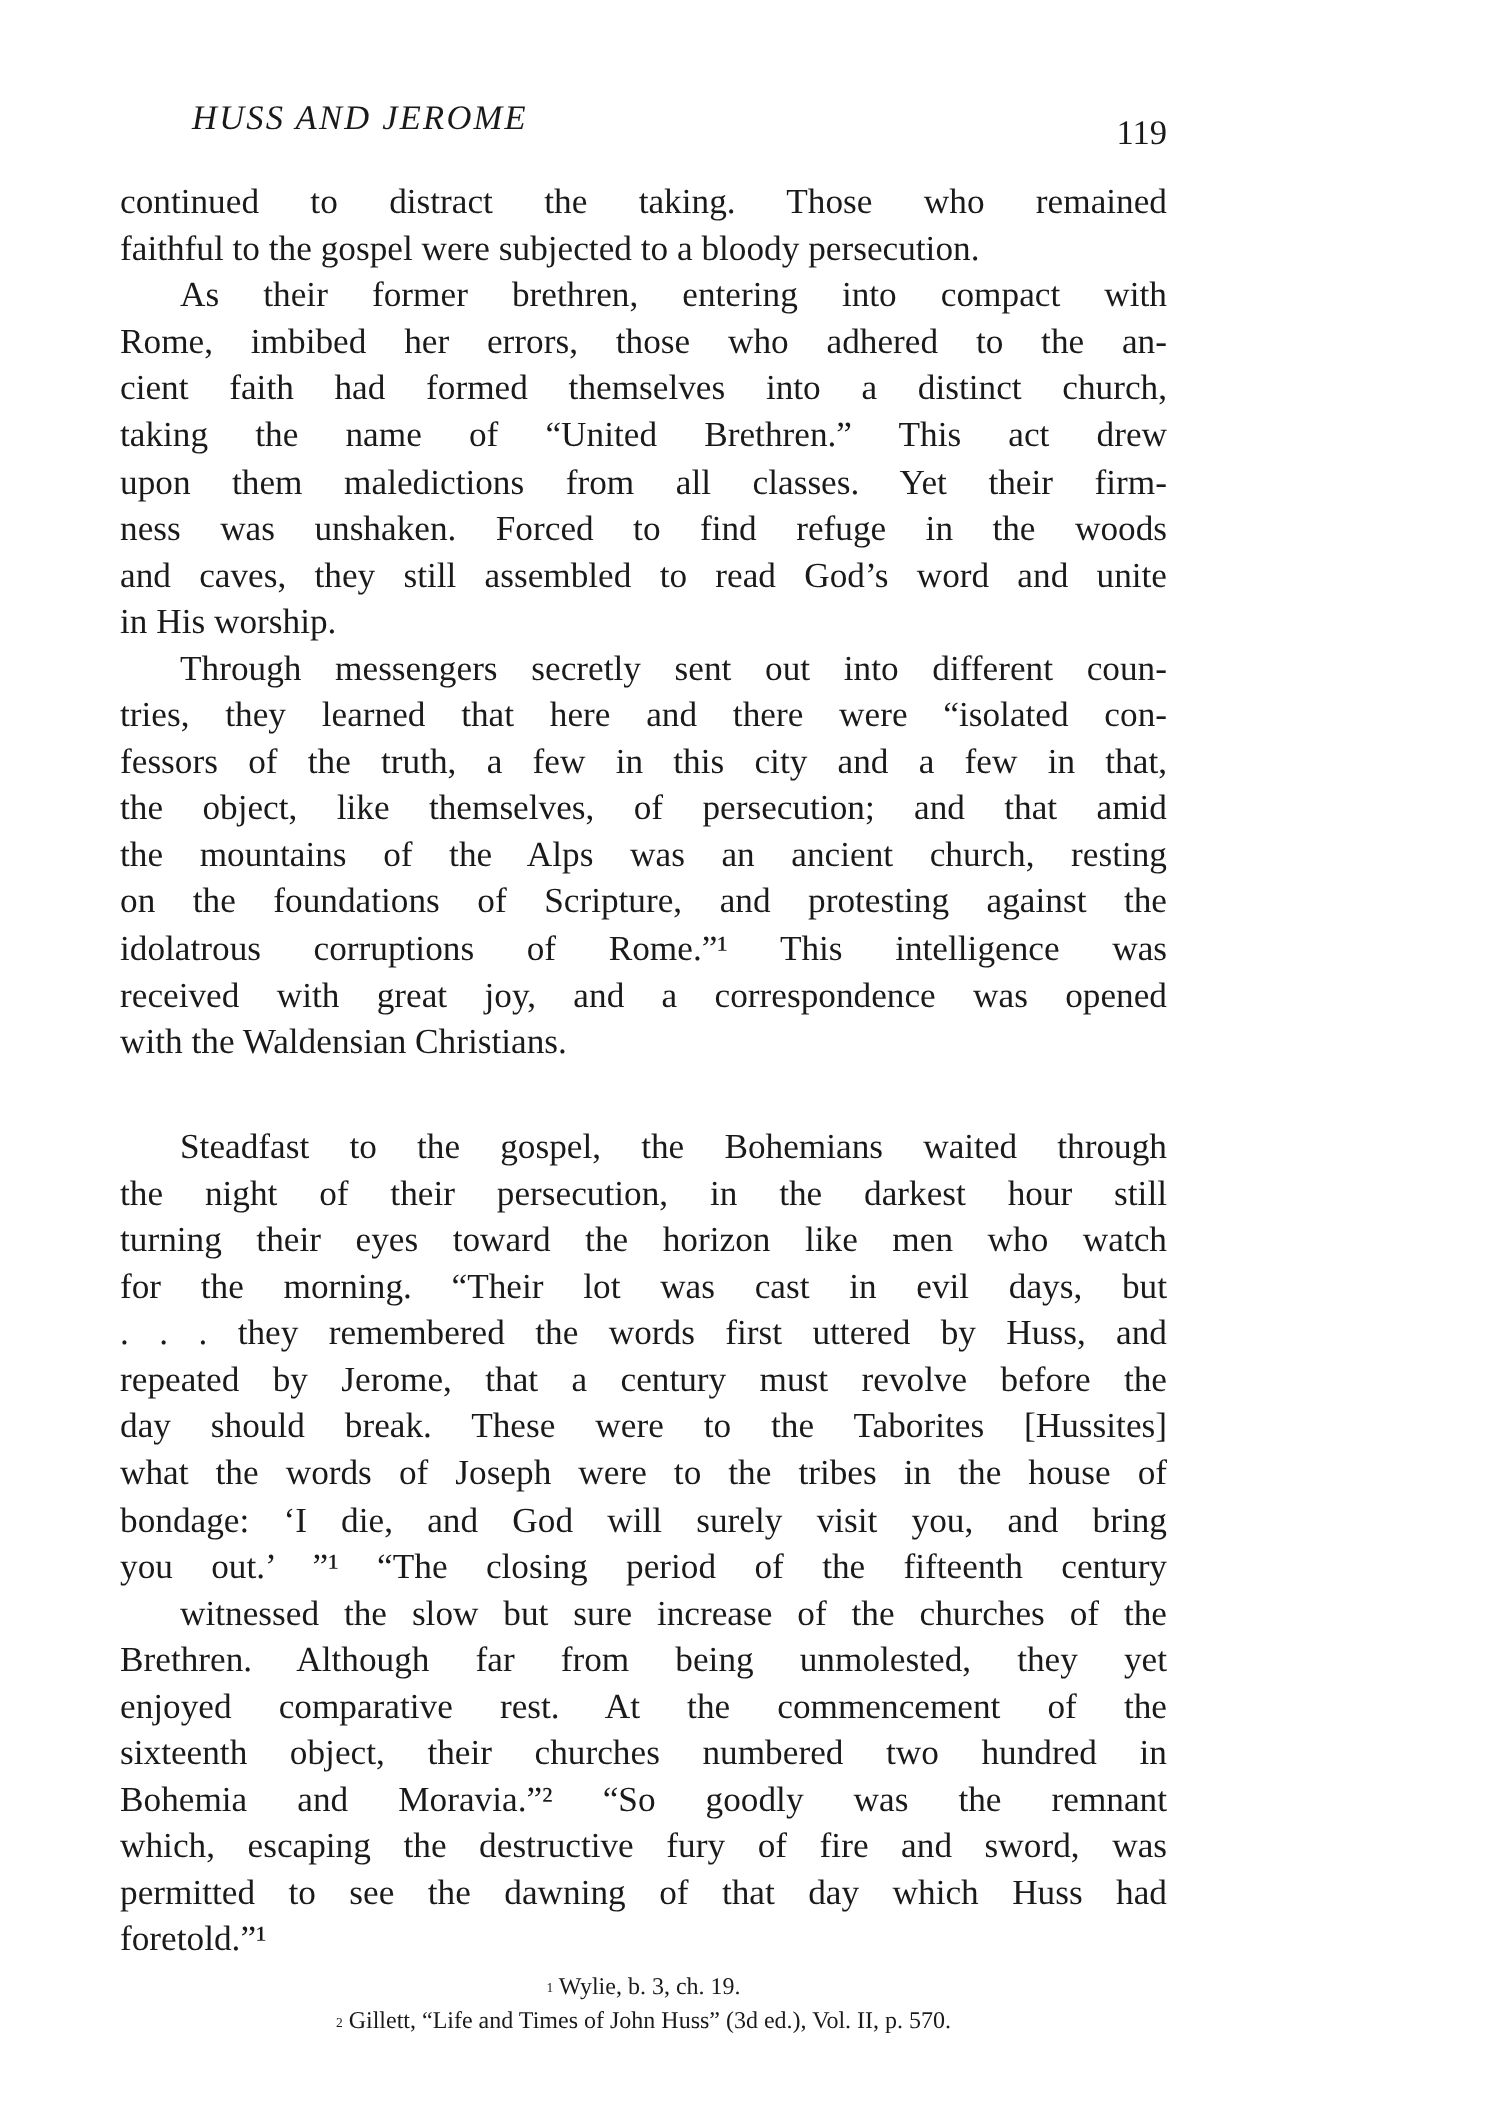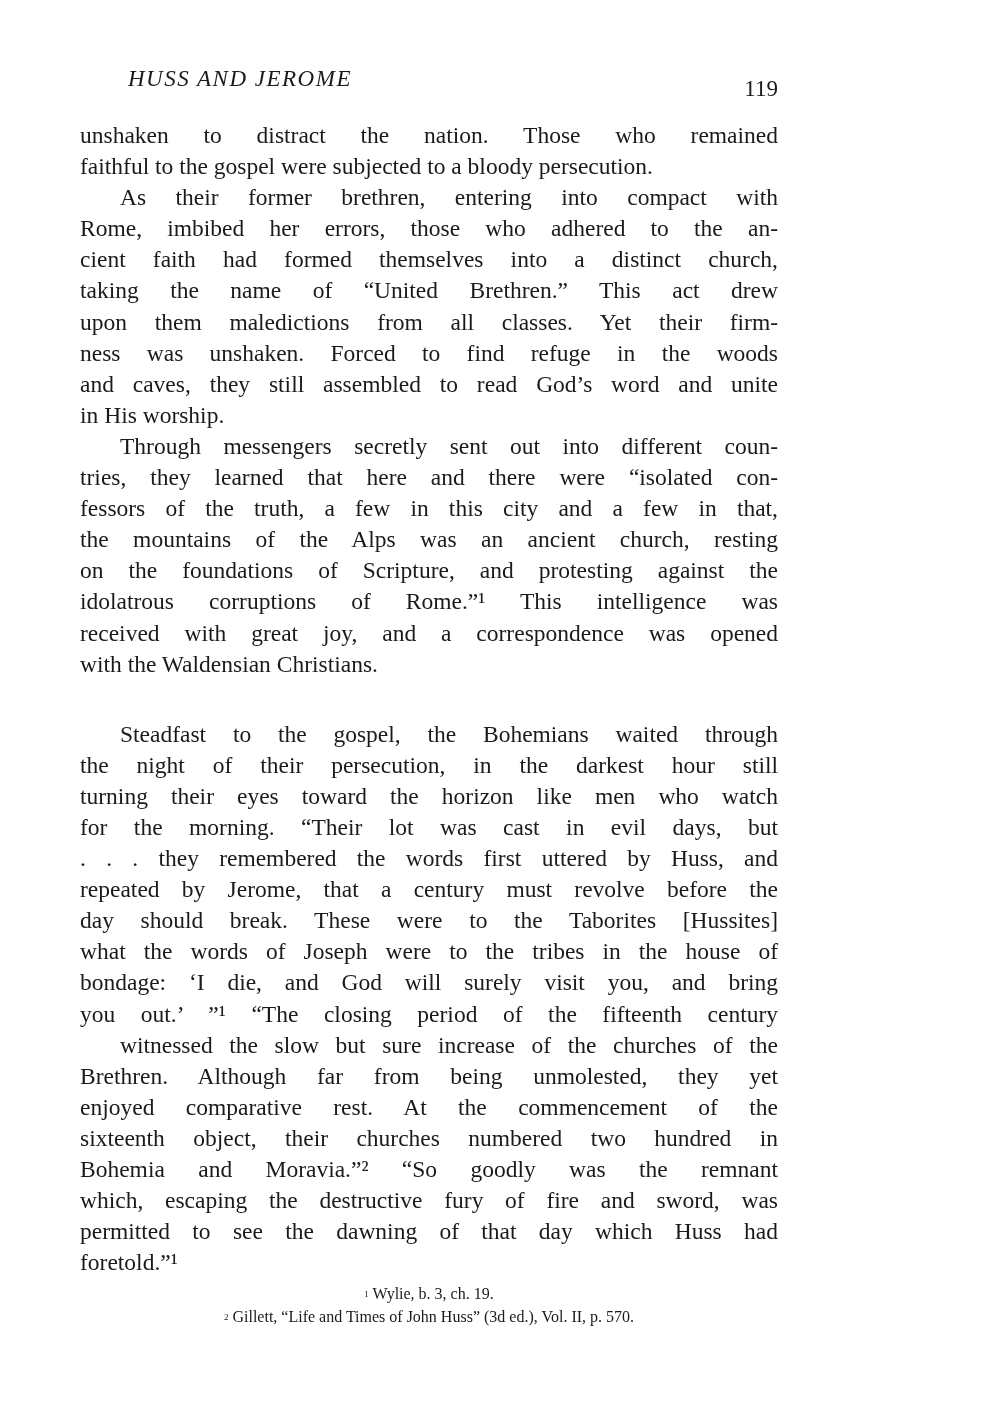--- a/index.html
+++ b/index.html
@@ -83,39 +83,40 @@
 
 <div class="page">
   <div class="running-head">
     <span class="running-title">HUSS AND JEROME</span>
     <span class="page-number">119</span>
   </div>
 
   <div class="body-text">
 
     <div>
-      <div class="line" style="white-space: normal;">unshaken to distract the nation.  Those who remained</div>
+      <div class="line" style="white-space: normal;">continued to distract the taking.  Those who remained</div>
       <div class="line last" style="white-space: normal;">faithful to the gospel were subjected to a bloody persecution.</div>
     </div>
 
     <div>
       <div class="line indent" style="white-space: normal;">As their former brethren, entering into compact with</div>
       <div class="line" style="white-space: normal;">Rome, imbibed her errors, those who adhered to the an-</div>
       <div class="line" style="white-space: normal;">cient faith had formed themselves into a distinct church,</div>
       <div class="line" style="white-space: normal;">taking the name of “United Brethren.”  This act drew</div>
       <div class="line" style="white-space: normal;">upon them maledictions from all classes.  Yet their firm-</div>
       <div class="line" style="white-space: normal;">ness was unshaken.  Forced to find refuge in the woods</div>
       <div class="line" style="white-space: normal;">and caves, they still assembled to read God’s word and unite</div>
       <div class="line last" style="white-space: normal;">in His worship.</div>
     </div>
 
     <div>
       <div class="line indent" style="white-space: normal;">Through messengers secretly sent out into different coun-</div>
       <div class="line" style="white-space: normal;">tries, they learned that here and there were “isolated con-</div>
       <div class="line" style="white-space: normal;">fessors of the truth, a few in this city and a few in that,</div>
+      <div class="line" style="white-space: normal;">the object, like themselves, of persecution; and that amid</div>
       <div class="line" style="white-space: normal;">the mountains of the Alps was an ancient church, resting</div>
       <div class="line" style="white-space: normal;">on the foundations of Scripture, and protesting against the</div>
       <div class="line" style="white-space: normal;">idolatrous corruptions of Rome.”¹  This intelligence was</div>
       <div class="line" style="white-space: normal;">received with great joy, and a correspondence was opened</div>
       <div class="line last" style="white-space: normal;">with the Waldensian Christians.</div>
     </div>
 
     <div>
       <div class="line indent" style="white-space: normal; margin-top: 39px;">Steadfast to the gospel, the Bohemians waited through</div>
       <div class="line" style="white-space: normal;">the night of their persecution, in the darkest hour still</div>

